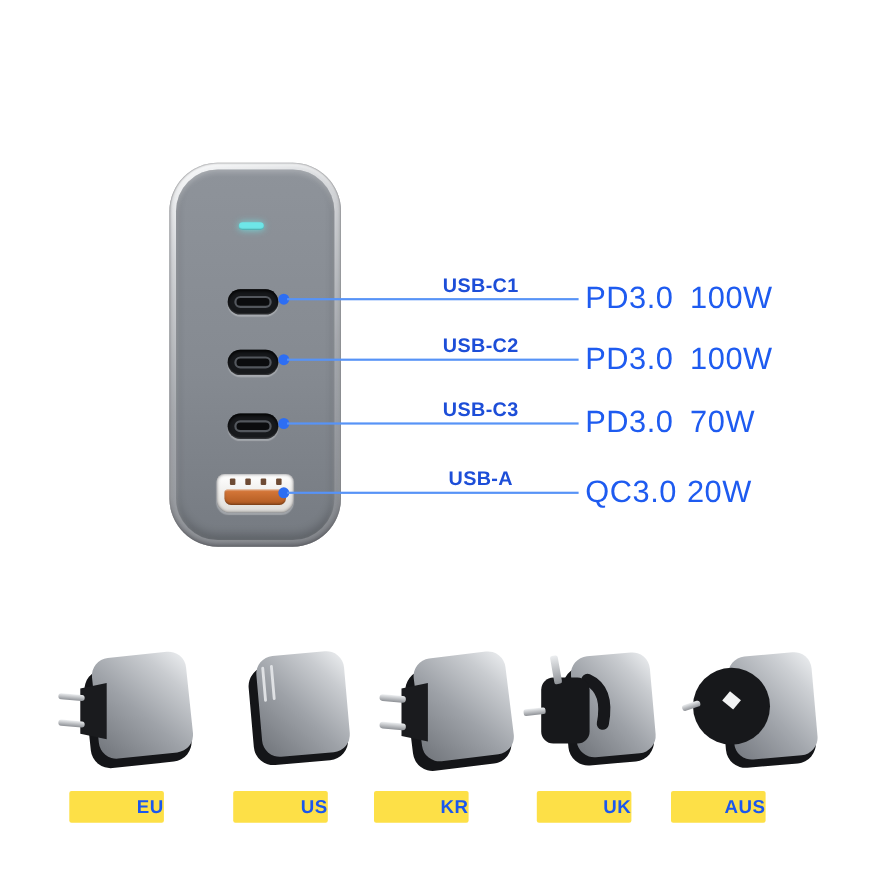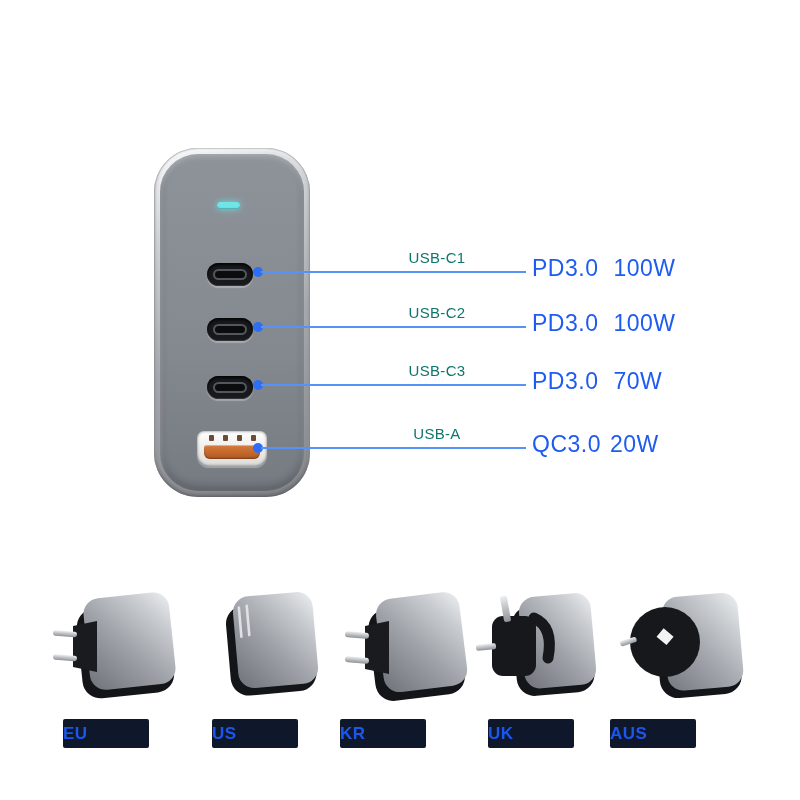--- a/index.html
+++ b/index.html
@@ -33,31 +33,31 @@
   .tongue{position:absolute;left:7px;right:7px;top:14px;height:14px;
           background:linear-gradient(#d8793a,#b05a22);border-radius:3px 3px 6px 6px;
           box-shadow:inset 0 1px 1px rgba(255,255,255,.45), inset 0 -1px 2px rgba(0,0,0,.35);}
 
   
   .callout{position:absolute;left:0;width:800px;height:0;}
   .r1{top:272px}.r2{top:327px}.r3{top:385px}.r4{top:448px}
   .dot{position:absolute;left:253px;top:-5px;width:10px;height:10px;border-radius:50%;background:#2d6ef3;}
   .cline{position:absolute;left:261px;top:-1px;width:265px;height:2px;background:#5793f7;}
   .plabel{position:absolute;left:377px;top:-23px;width:120px;text-align:center;
-          font-size:15px;color:#0f766e;letter-spacing:.3px;}
-  .spec{position:absolute;left:532px;top:-17px;font-size:23px;color:#1e5bf0;
+          font-size:18px;color:#1d4ed8;letter-spacing:.3px;font-weight:bold;}
+  .spec{position:absolute;left:532px;top:-17px;font-size:28px;color:#1e5bf0;
         font-weight:500;white-space:nowrap;letter-spacing:.5px;}
   .spec .pw{margin-left:15px;}
   .r4 .spec .pw{margin-left:9px;}
 
   
   .plug{position:absolute;top:588px;width:150px;height:118px;}
   .p-eu{left:31px}.p-us{left:180px}.p-kr{left:325px}.p-uk{left:470px}.p-aus{left:615px}
-  .plug-label{position:absolute;top:719px;width:86px;height:29px;line-height:29px;text-align:left;
-              background:#0f172a;color:#1b57ee;font-size:17px;font-weight:700;border-radius:2px;
+  .plug-label{position:absolute;top:719px;width:86px;height:29px;line-height:29px;text-align:right;
+              background:#fde047;color:#1b57ee;font-size:17px;font-weight:700;border-radius:2px;
               letter-spacing:.5px;}
   .l-eu{left:63px}.l-us{left:212px}.l-kr{left:340px}.l-uk{left:488px}.l-aus{left:610px}
 </style>
 </head>
 <body>
 
 <div class="stage">
 
   <div class="charger">
     <div class="face">

